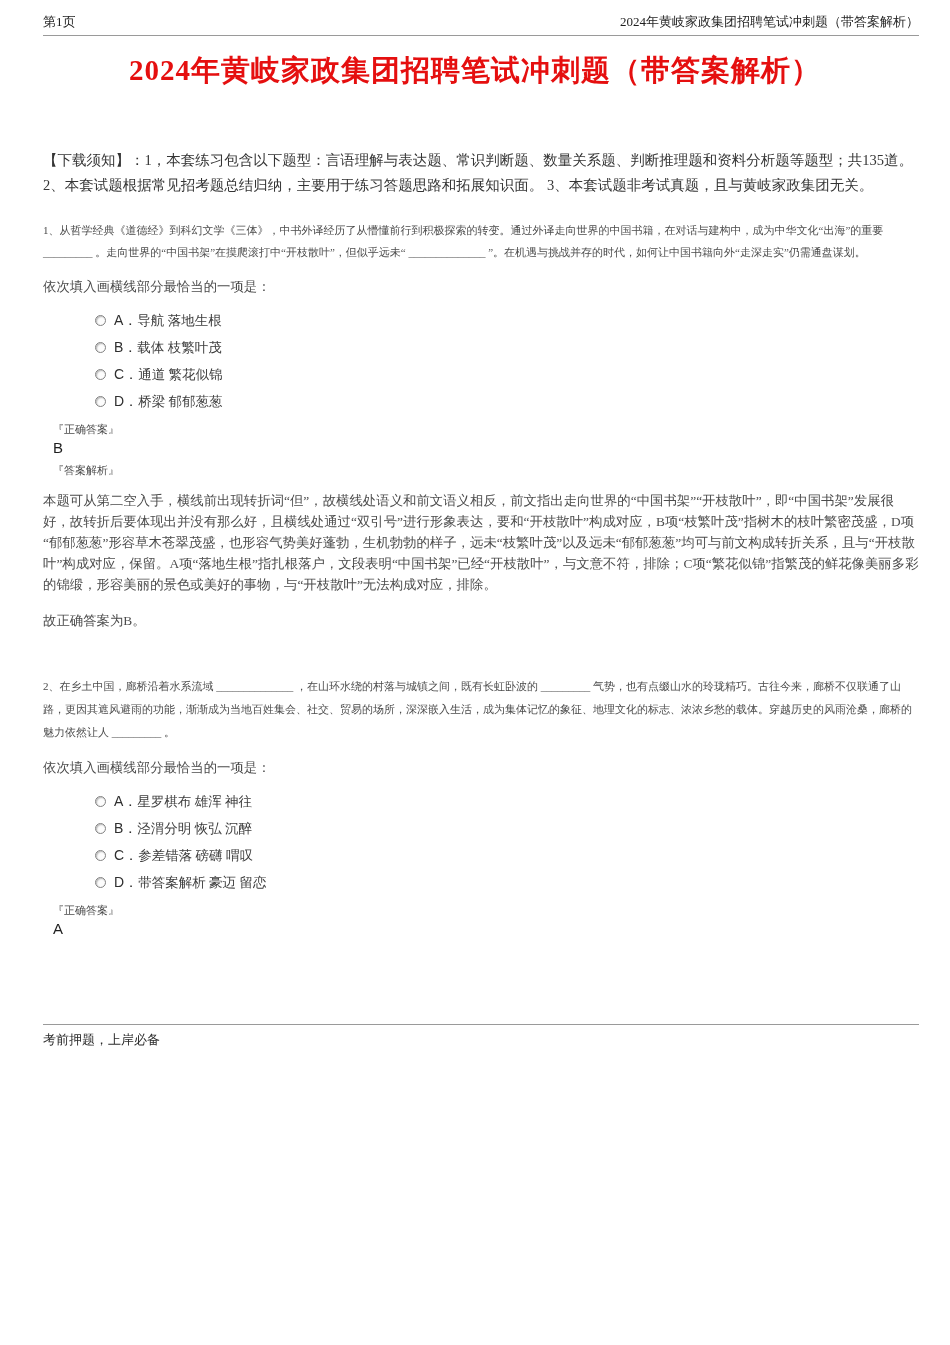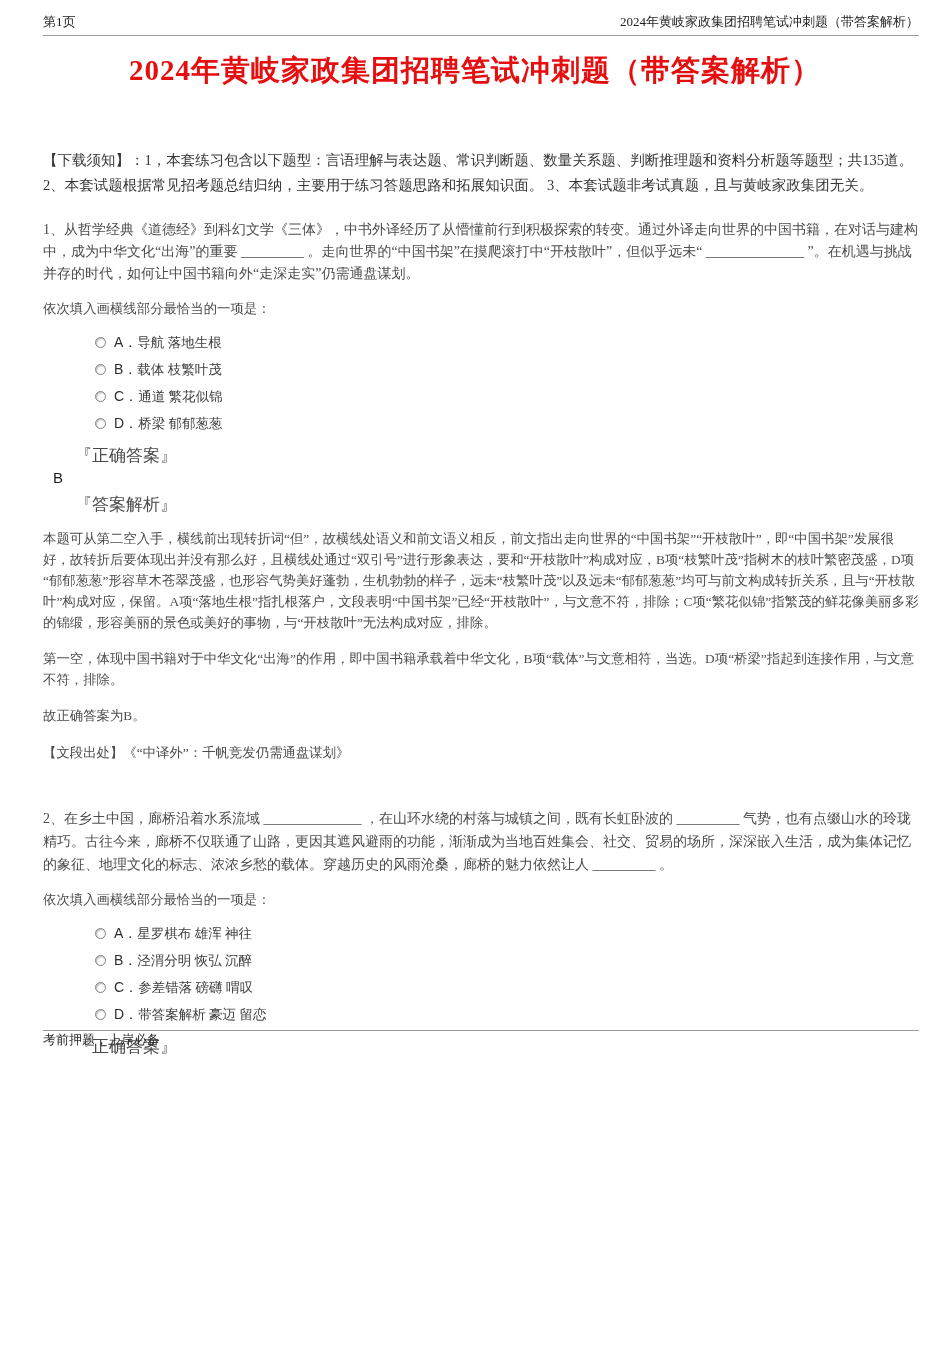--- a/index.html
+++ b/index.html
@@ -43,21 +43,21 @@
   }
   
   .section-heading {
     margin: 60px 31px 0 43px;
     font-size: 19.5px;
     line-height: 24.5px;
     font-weight: bold;
     color: #26268c;
   }
   
-  .stem   { margin: 21px 31px 0 43px; font-size: 14px; line-height: 22px; color: #4c4c4c; }
+  .stem   { margin: 21px 31px 0 43px; font-size: 11px; line-height: 22px; color: #4c4c4c; }
   .prompt { margin: 13px 31px 0 43px; font-size: 13.4px; line-height: 22px; color: #4c4c4c; }
   .options { margin: 9px 0 0 95px; }
   .option {
     display: flex;
     align-items: center;
     height: 27px;
     font-size: 13.5px;
     color: #3d3d3d;
   }
   .radio {
@@ -69,39 +69,40 @@
     margin-right: 8px;
     flex: 0 0 auto;
     cursor: pointer;
   }
   .opt-letter {
     font-family: "Liberation Sans", sans-serif;
     font-size: 14px;
     color: #2e2e2e;
   }
   .opt-text { margin-left: 0; }
-  .ans-label { margin: 7px 31px 0 75px; font-size: 17px; color: #4a4a4a; }
+  .ans-label { margin: 7px 31px 0 53px; font-size: 11px; color: #4a4a4a; }
   .ans-value {
     margin: 2px 31px 0 53px;
     font-family: "Liberation Sans", sans-serif;
     font-size: 15px;
     color: #1e1e1e;
   }
   .para { margin: 12px 31px 0 43px; font-size: 13.4px; line-height: 21px; color: #4c4c4c; }
   .para.first { }
   .para.gap   { margin-top: 15px; }
   .source { margin-top: 16px; }
   .question-2 .stem { margin-top: 44px; line-height: 23px; }
   
   .page-footer {
     position: absolute;
     left: 43px;
     right: 31px;
     bottom: 11px;
     border-top: 1px solid #9a9a9a;
+    padding-top: 6px;
     display: flex;
     justify-content: space-between;
     align-items: baseline;
     font-size: 13px;
     color: #2b2b2b;
   }
   .serial { display: inline-flex; align-items: baseline; }
   .serial-id {
     font-family: "Liberation Sans", sans-serif;
     font-size: 15.5px;
@@ -148,23 +149,21 @@
         <span class="radio"></span>
         <span class="opt-letter">D．</span>
         <span class="opt-text">桥梁 郁郁葱葱</span>
       </div>
     </div>
 
     <p class="ans-label">『正确答案』</p>
     <p class="ans-value">B</p>
     <p class="ans-label">『答案解析』</p>
     <p class="para first">本题可从第二空入手，横线前出现转折词“但”，故横线处语义和前文语义相反，前文指出走向世界的“中国书架”“开枝散叶”，即“中国书架”发展很好，故转折后要体现出并没有那么好，且横线处通过“双引号”进行形象表达，要和“开枝散叶”构成对应，B项“枝繁叶茂”指树木的枝叶繁密茂盛，D项“郁郁葱葱”形容草木苍翠茂盛，也形容气势美好蓬勃，生机勃勃的样子，远未“枝繁叶茂”以及远未“郁郁葱葱”均可与前文构成转折关系，且与“开枝散叶”构成对应，保留。A项“落地生根”指扎根落户，文段表明“中国书架”已经“开枝散叶”，与文意不符，排除；C项“繁花似锦”指繁茂的鲜花像美丽多彩的锦缎，形容美丽的景色或美好的事物，与“开枝散叶”无法构成对应，排除。</p>
-    <p class="para gap">第一空，体现中国书籍对于中华文化“出海”的作用，即中国书籍承载着中华文化，B项“载体”与文意相符，当选。D项“桥梁”指起到连接作用，与文意不符，排除。</p>
     <p class="para gap">故正确答案为B。</p>
-    <p class="para source">【文段出处】《“中译外”：千帆竞发仍需通盘谋划》</p>
   </section>
 
   <section class="question question-2">
     <p class="stem">2、在乡土中国，廊桥沿着水系流域 ______________ ，在山环水绕的村落与城镇之间，既有长虹卧波的 _________ 气势，也有点缀山水的玲珑精巧。古往今来，廊桥不仅联通了山路，更因其遮风避雨的功能，渐渐成为当地百姓集会、社交、贸易的场所，深深嵌入生活，成为集体记忆的象征、地理文化的标志、浓浓乡愁的载体。穿越历史的风雨沧桑，廊桥的魅力依然让人 _________ 。</p>
     <p class="prompt">依次填入画横线部分最恰当的一项是：</p>
 
     <div class="options">
       <div class="option">
         <span class="radio"></span>
         <span class="opt-letter">A．</span>

